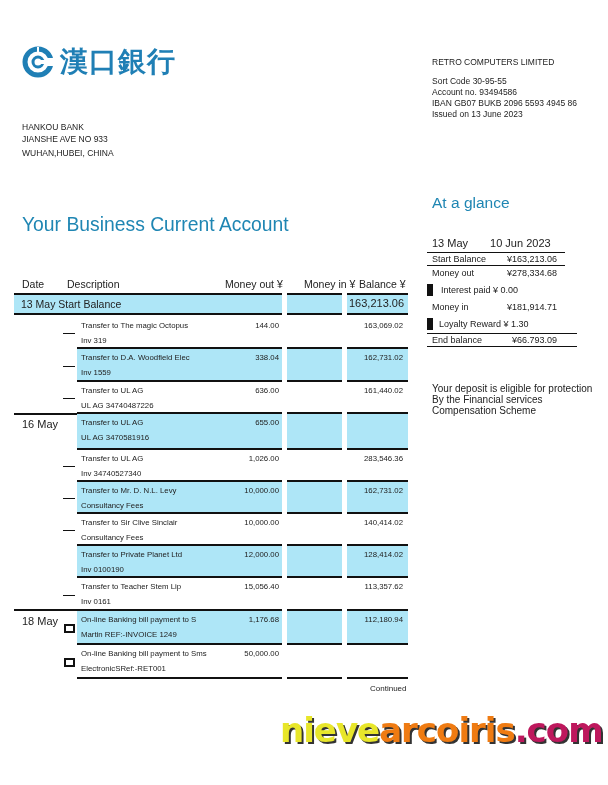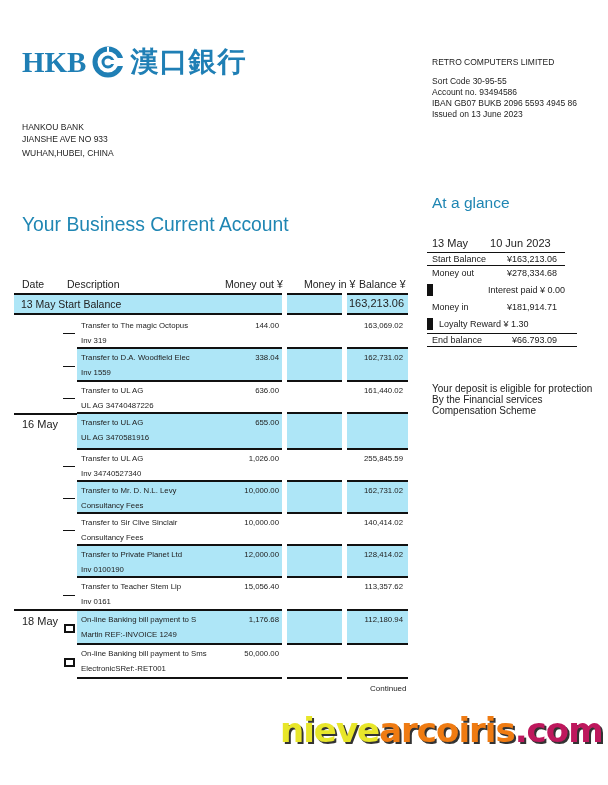--- a/index.html
+++ b/index.html
@@ -39,21 +39,20 @@
   .continued { left: 370px; top: 684px; font-size: 8px; color: #222; }
   .watermark { left: 280px; top: 710px; font-size: 34px; font-weight: bold; font-family: "DejaVu Sans", sans-serif; letter-spacing: -1px; text-shadow: 2px 2px 0 #333; }
   .wm-a { color: #e8e62a; }
   .wm-b { color: #ef7b12; }
   .wm-c { color: #be185d; }
 </style>
 </head>
 <body>
 
 <div class="abs logo">
-  <span class="logo-hkb">HKB</span>
   <svg class="logo-icon" viewBox="0 0 32 32">
     <circle cx="16" cy="16" r="13" fill="none" stroke="#1f7fb5" stroke-width="5"></circle>
     <rect x="22" y="12" width="10" height="8" fill="#fff"></rect>
     <rect x="15" y="1" width="2" height="8" fill="#fff"></rect>
     <circle cx="16" cy="16" r="5" fill="none" stroke="#1f7fb5" stroke-width="3"></circle>
     <rect x="19" y="14" width="6" height="4" fill="#fff"></rect>
   </svg>
   <span class="logo-cn">漢口銀行</span>
 </div>
 
@@ -80,21 +79,21 @@
     <span>10 Jun 2023</span>
   </div>
   <div class="g-row g-line">
     <span>Start Balance</span>
     <span>¥163,213.06</span>
   </div>
   <div class="g-row g-line" style="height:15px;">
     <span>Money out</span>
     <span>¥278,334.68</span>
   </div>
-  <div class="g-sub" style="height:19px; gap:8px;justify-content:space-between;">
+  <div class="g-sub" style="height:19px; gap:8px;">
     <span class="blk"></span>
     <span>Interest paid ¥ 0.00</span>
   </div>
   <div class="g-row" style="height:16px;">
     <span>Money in</span>
     <span>¥181,914.71</span>
   </div>
   <div class="g-sub" style="height:18px; gap:6px;">
     <span class="blk"></span>
     <span>Loyalty Reward ¥ 1.30</span>
@@ -174,21 +173,21 @@
     </div>
     <div>
       <div class="cell plain" style="left:77px; top:450px; width:205px; height:32px;"></div>
       <div class="cell plain" style="left:287px; top:450px; width:55px; height:32px;"></div>
       <div class="cell plain" style="left:347px; top:450px; width:61px; height:32px;"></div>
       <span class="dash" style="top:466px;"></span>
       <span class="desc-l1" style="top:454px;">Transfer to UL AG</span>
       <span class="desc-l2" style="top:469px;">Inv 34740527340</span>
       <span class="amt" style="left:220px; width:59px; top:454px;">1,026.00</span>
       <span class="amt" style="left:289px; width:51px; top:454px;"></span>
-      <span class="amt" style="left:349px; width:54px; top:454px;">255,845.59</span>
+      <span class="amt" style="left:349px; width:54px; top:454px;">283,546.36</span>
     </div>
     <div>
       <div class="cell" style="left:77px; top:482px; width:205px; height:32px;"></div>
       <div class="cell" style="left:287px; top:482px; width:55px; height:32px;"></div>
       <div class="cell" style="left:347px; top:482px; width:61px; height:32px;"></div>
       <span class="dash" style="top:498px;"></span>
       <span class="desc-l1" style="top:486px;">Transfer to Mr. D. N.L. Levy</span>
       <span class="desc-l2" style="top:501px;">Consultancy Fees</span>
       <span class="amt" style="left:220px; width:59px; top:486px;">10,000.00</span>
       <span class="amt" style="left:289px; width:51px; top:486px;"></span>

